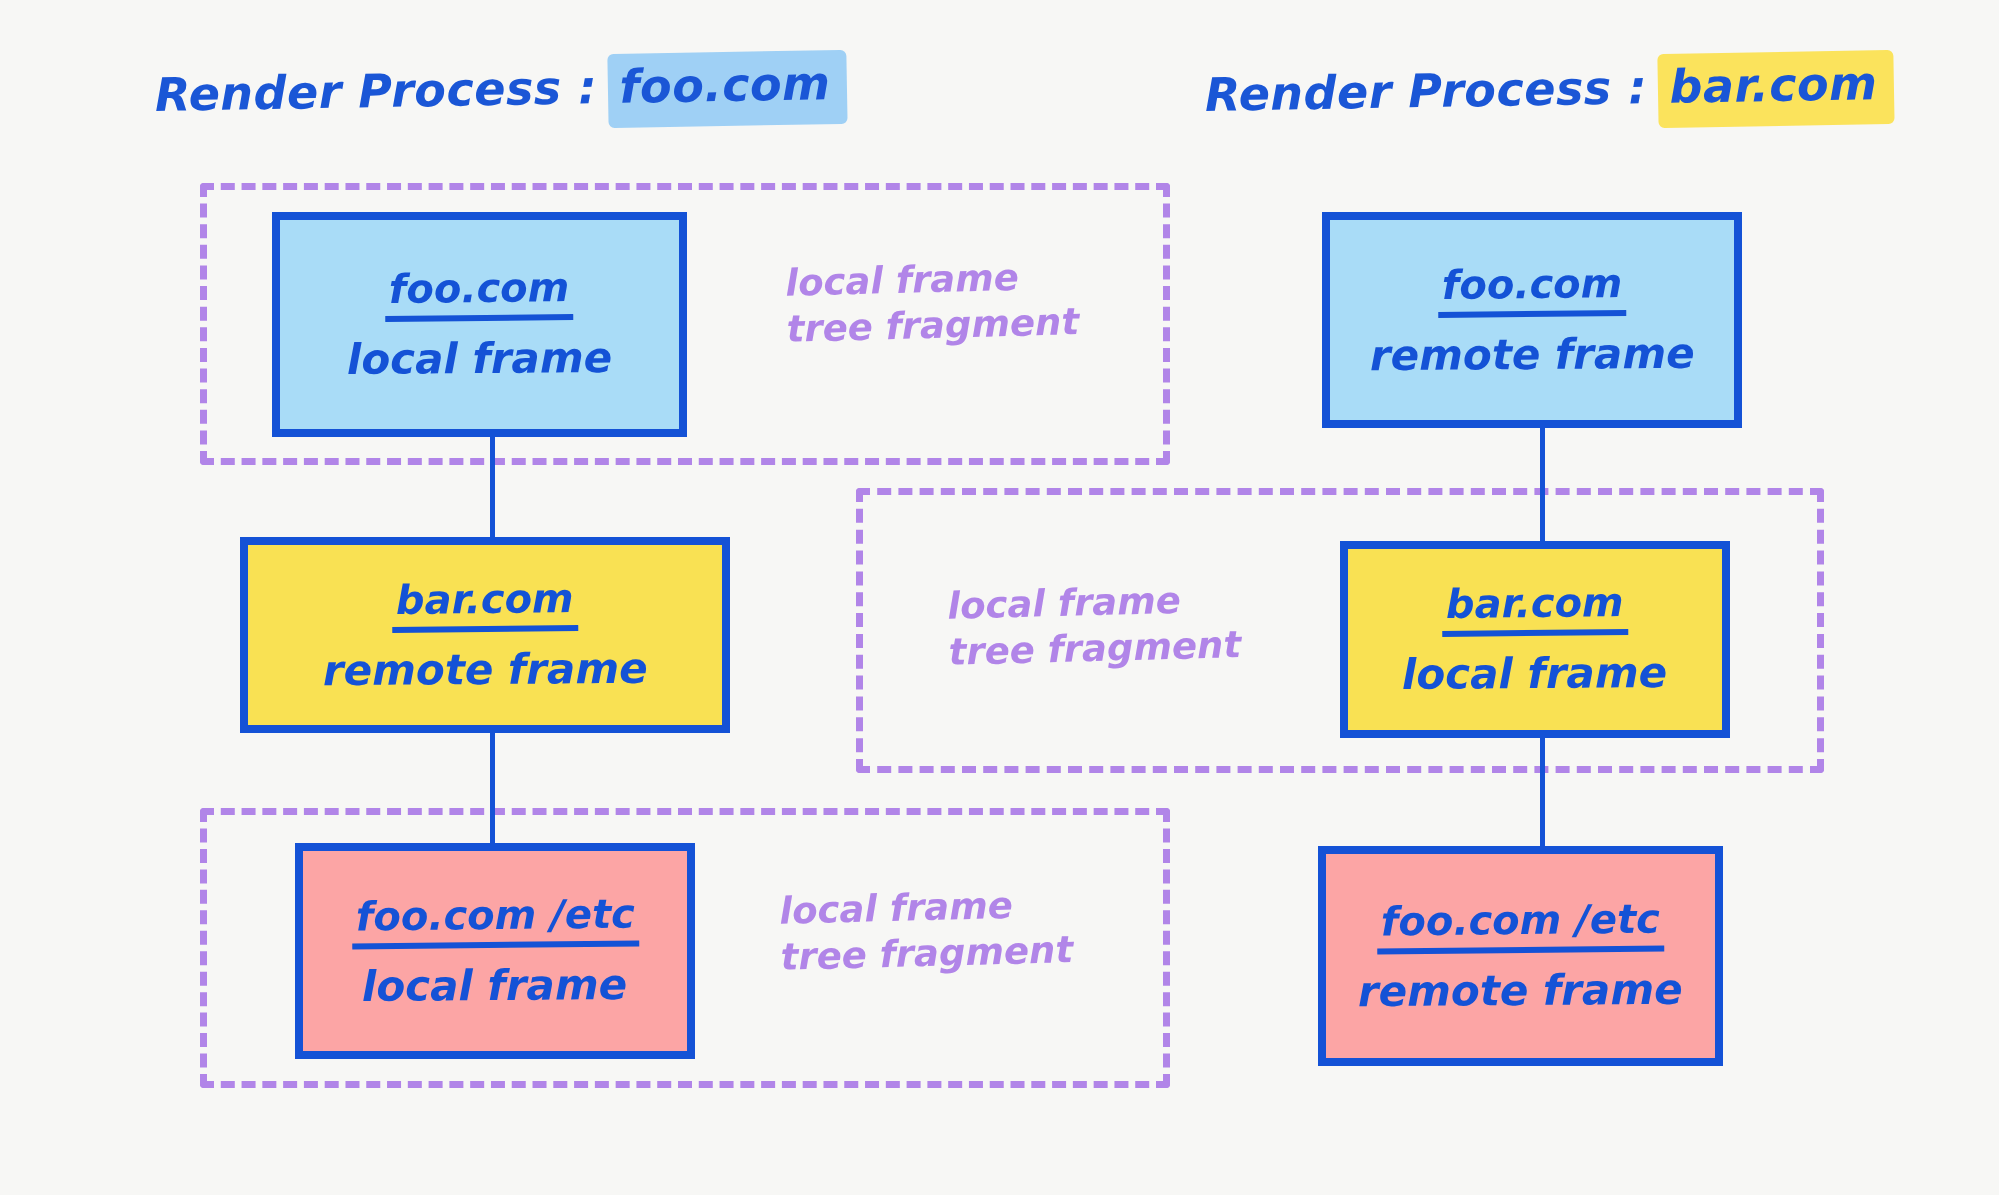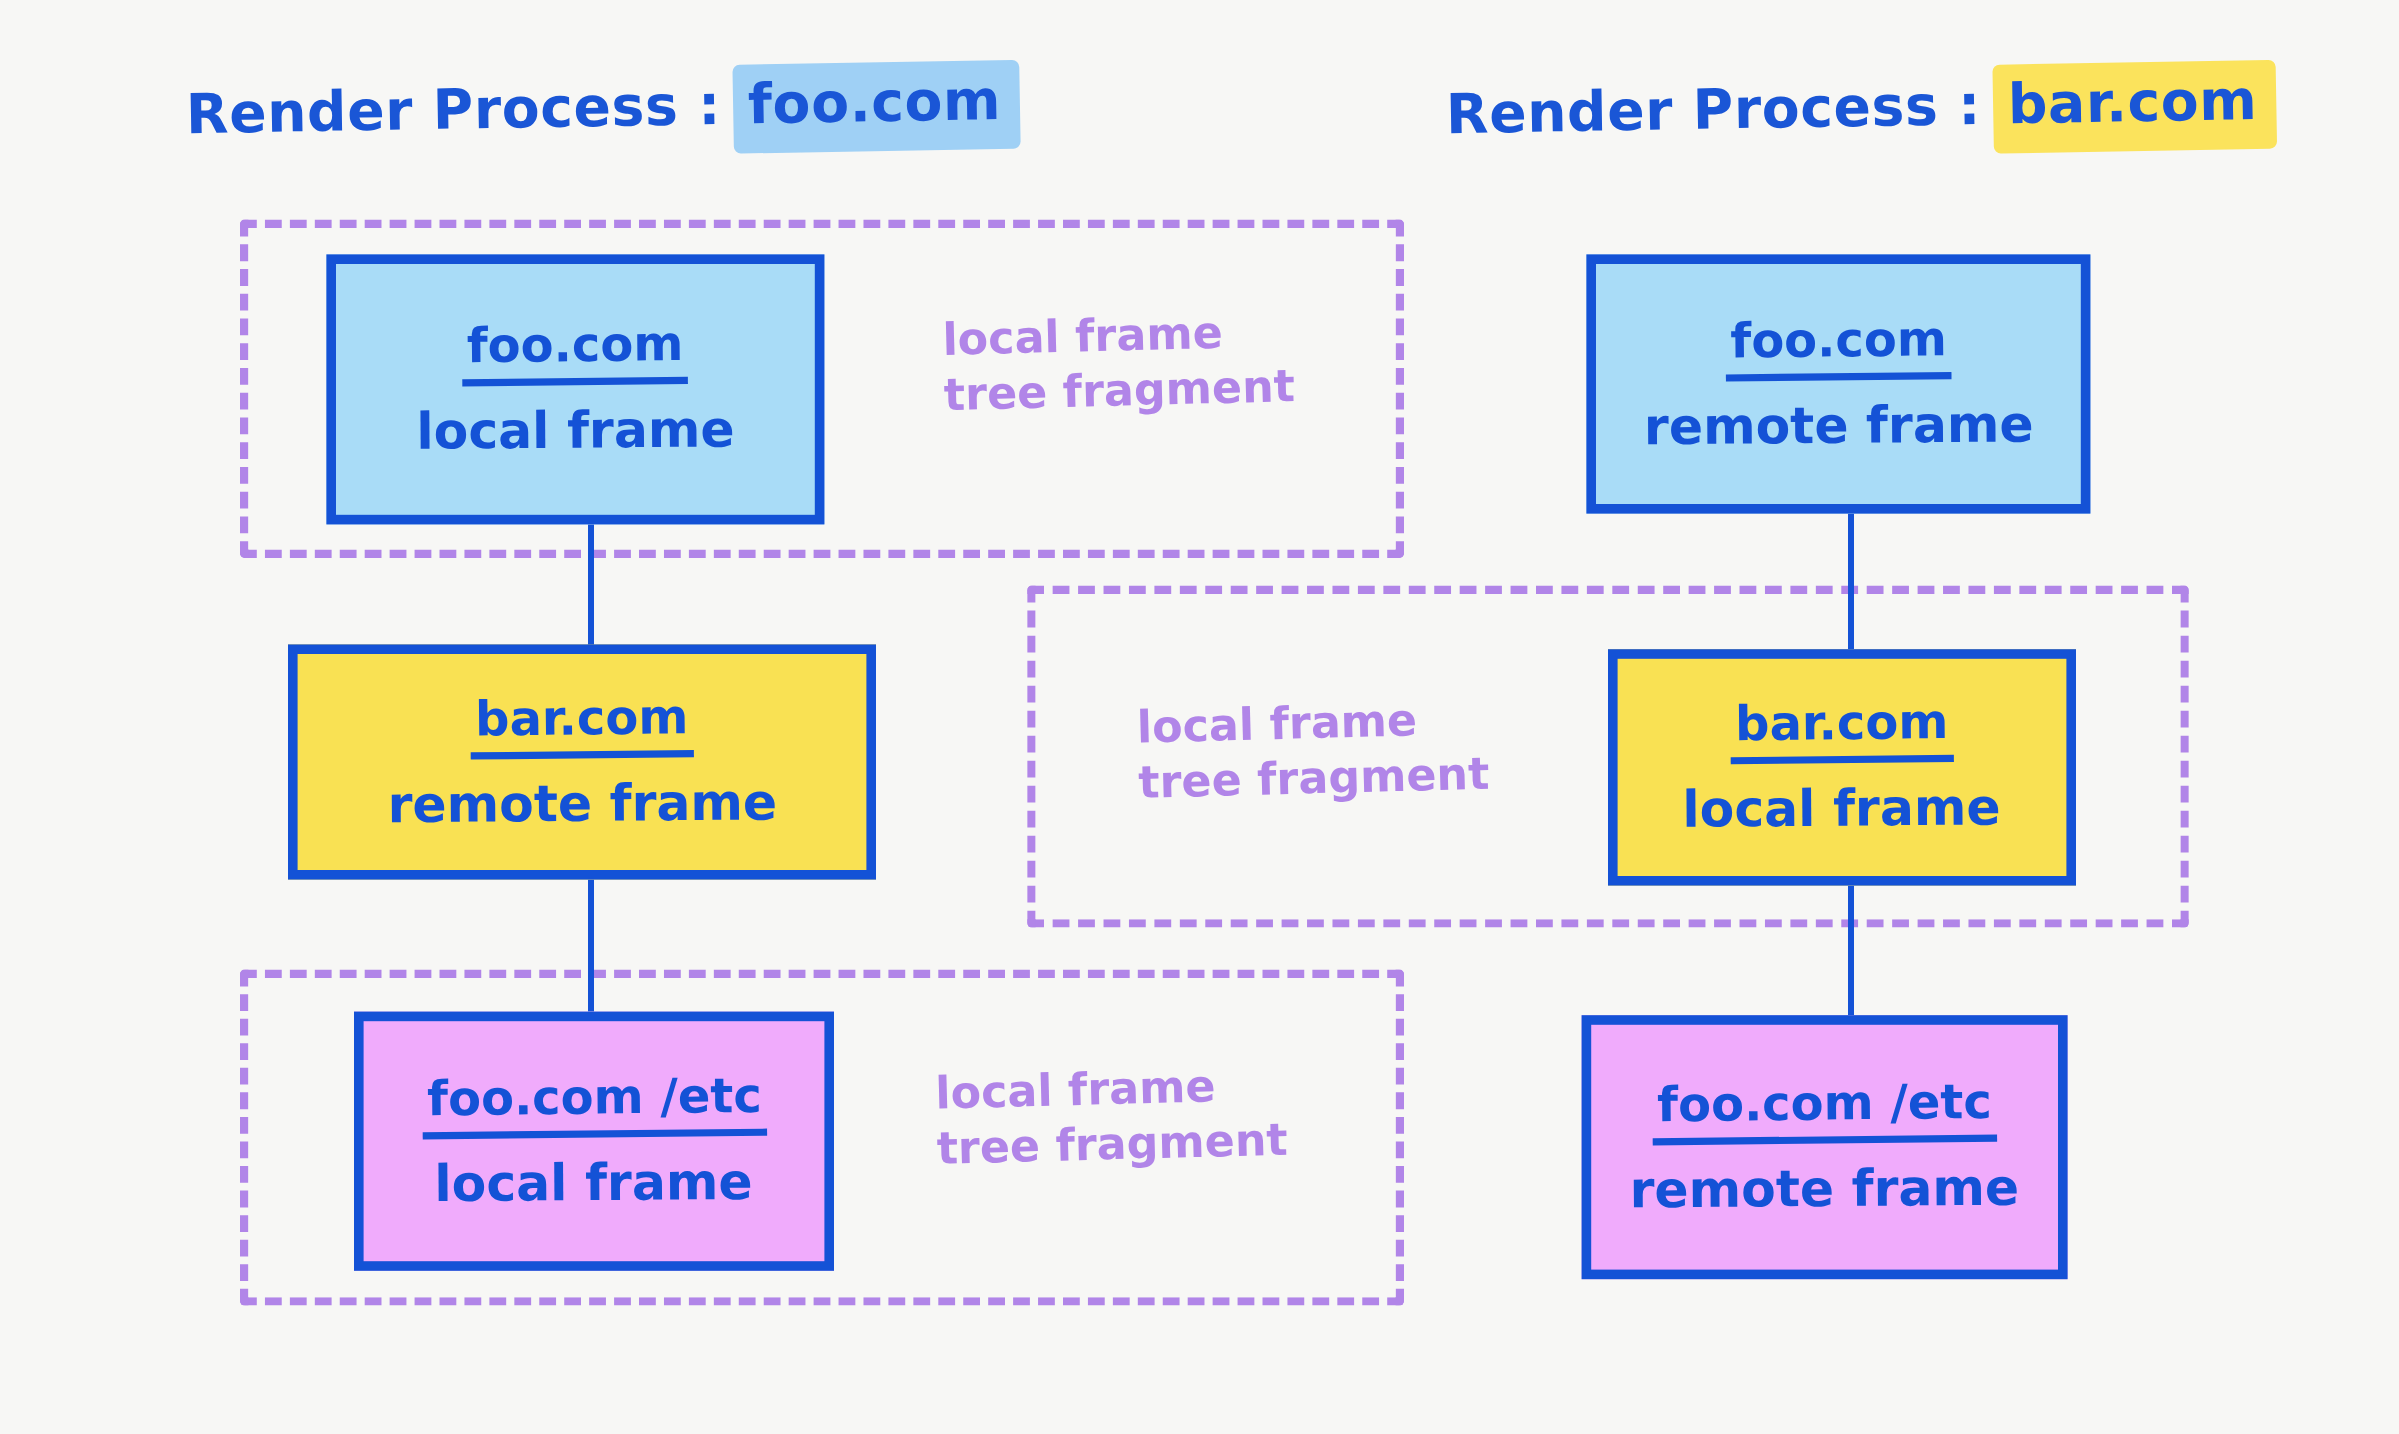--- a/index.html
+++ b/index.html
@@ -3,21 +3,21 @@
 <meta charset="utf-8">
 <style>
   html,body{margin:0;padding:0;}
   body{
     width:1999px;height:1195px;
     background:#f7f7f5;
     font-family:"DejaVu Sans", sans-serif;
     overflow:hidden;
     position:relative;
   }
-  #stage{position:absolute;inset:0;}
+  #stage{position:absolute;inset:0;font-style:italic;}
 
   
   .heading{
     position:absolute;
     font-family:"DejaVu Sans", sans-serif;
     font-size:46px;
     font-weight:700;
     color:#1a56d6;
     white-space:nowrap;
     letter-spacing:.5px;
@@ -57,21 +57,21 @@
     flex-direction:column;
     align-items:center;
     justify-content:center;
     text-align:center;
     color:#1452d6;
     font-family:"DejaVu Sans", sans-serif;
     font-weight:700;
     line-height:1.05;
   }
   .fbox.blue{background:#a9dcf7;}
-  .fbox.lightblue{background:#f0abfc;}
+  .fbox.lightblue{background:#fca5a5;}
   .fbox.yellow{background:#f9e153;}
 
   .fbox .url{
     font-size:40px;
     border-bottom:6px solid #1452d6;
     padding:0 4px 6px 4px;
     margin-bottom:16px;
     transform:rotate(-.6deg);
     white-space:nowrap;
   }

